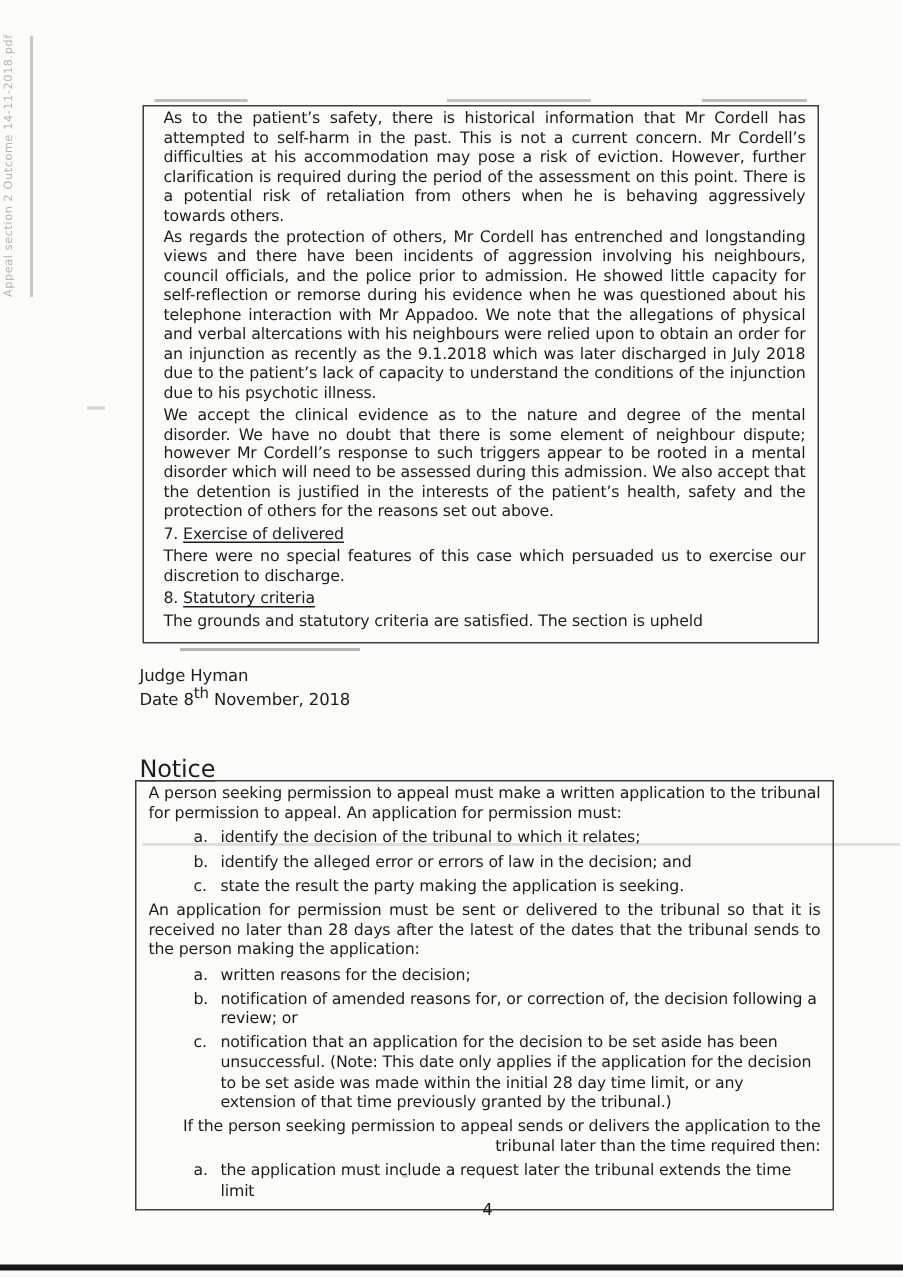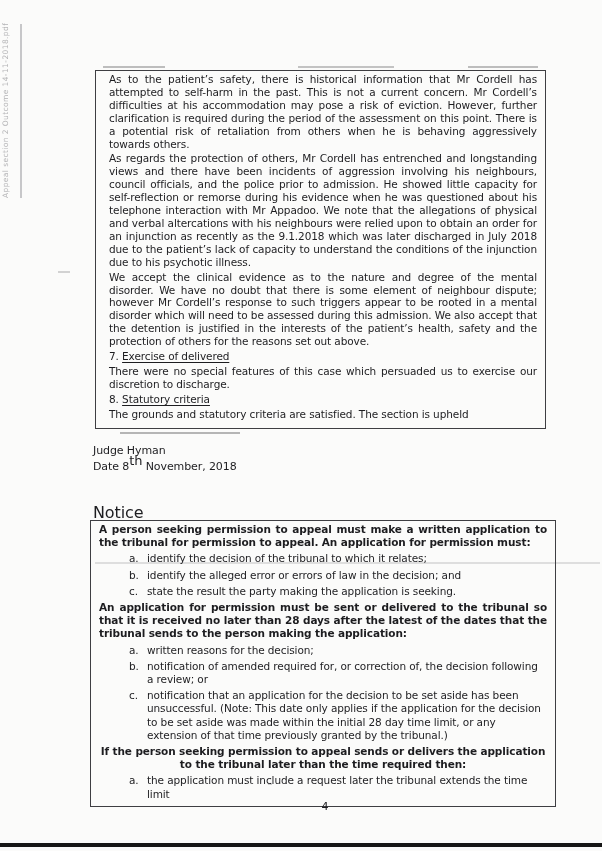--- a/index.html
+++ b/index.html
@@ -38,22 +38,22 @@
   #notice-box {
     left:90px; top:520px; width:466px; min-height:252px;
     padding:2px 8px 2px 8px;
   }
 
   .scan-box p {
     margin:0 0 2px 0;
     font-size:10.5px; line-height:12.9px; letter-spacing:-0.1px;
     text-align:justify;
   }
-  #notice-box p { line-height:13.2px; margin:0 0 3px 0;font-weight:bold; }
-  p.ragged { text-align:center; }
+  #notice-box p { line-height:13.2px; margin:0 0 3px 0; }
+  p.ragged { text-align:right; }
 
   .sec-heading {
     font-size:10.5px; line-height:13px; margin:1px 0 2px 0;
     letter-spacing:-0.1px;
   }
   .u { text-decoration:underline; text-underline-offset:2px; }
 
   .li-row {
     display:flex; margin:3px 0 3px 30px;
     font-size:10.5px; line-height:13.2px; letter-spacing:-0.1px;
@@ -64,21 +64,21 @@
   
   .signature-block {
     position:absolute; left:93px; top:443px;
     font-size:11px; line-height:16px; letter-spacing:-0.1px;
   }
   .notice-heading {
     position:absolute; left:93px; top:503px;
     font-size:16px; text-decoration:underline; text-underline-offset:2px;
     letter-spacing:-0.1px;
   }
-  sup { font-size:13px; vertical-align:super; line-height:0; }
+  sup { font-size:10px; vertical-align:super; line-height:0; }
 
   .page-number {
     position:absolute; left:95px; top:800px; width:460px;
     text-align:center; font-size:11px;
   }
 
   .bottom-scan-line {
     position:absolute; left:0; top:843px; width:602px; height:4px;
     background:#161616;
   }
@@ -146,21 +146,21 @@
     </div>
 
     <p>An application for permission must be sent or delivered to the tribunal so that it is received no later than 28 days after the latest of the dates that the tribunal sends to the person making the application:</p>
 
     <div class="li-row">
       <span class="li-marker">a.</span>
       <span class="li-text">written reasons for the decision;</span>
     </div>
     <div class="li-row">
       <span class="li-marker">b.</span>
-      <span class="li-text">notification of amended required for, or correction of, the decision following a review; or</span>
+      <span class="li-text">notification of amended reasons for, or correction of, the decision following a review; or</span>
     </div>
     <div class="li-row">
       <span class="li-marker">c.</span>
       <span class="li-text">notification that an application for the decision to be set aside has been unsuccessful. (Note: This date only applies if the application for the decision to be set aside was made within the initial 28 day time limit, or any extension of that time previously granted by the tribunal.)</span>
     </div>
 
     <p class="ragged">If the person seeking permission to appeal sends or delivers the application to the tribunal later than the time required then:</p>
 
     <div class="li-row">
       <span class="li-marker">a.</span>

